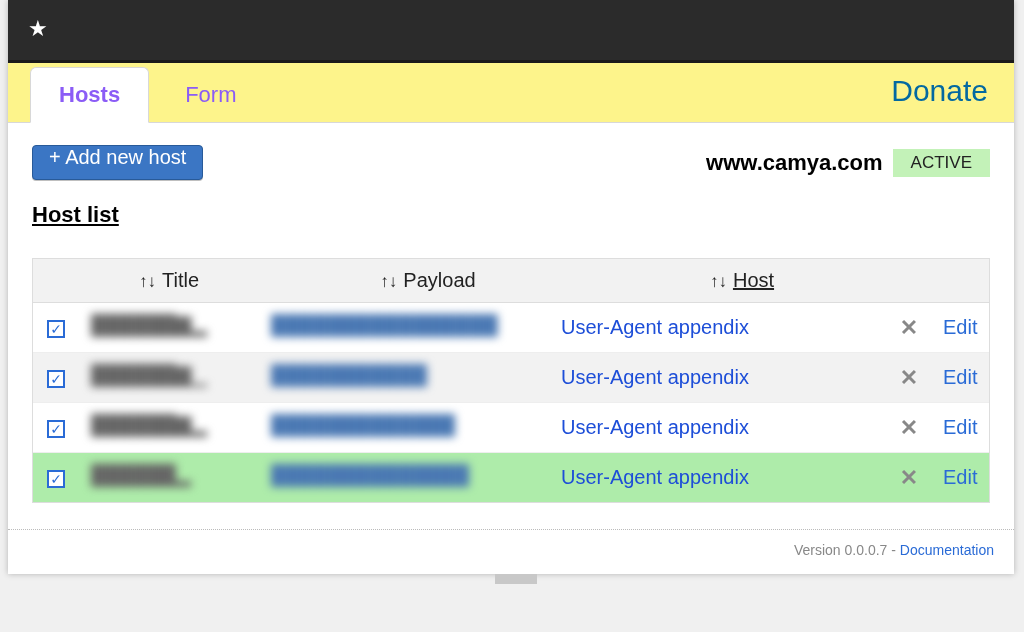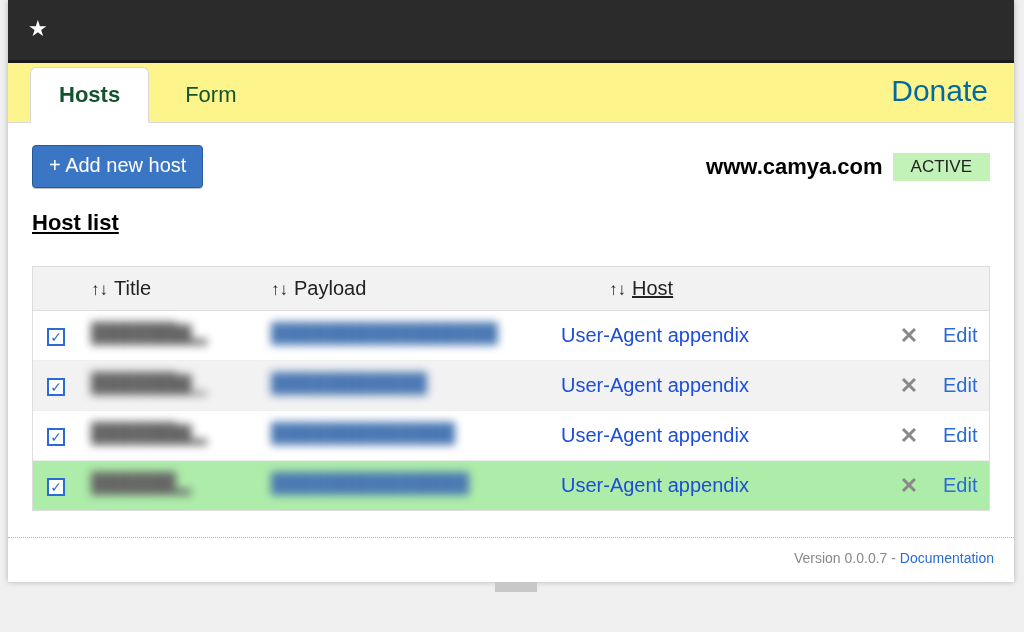--- a/index.html
+++ b/index.html
@@ -40,21 +40,21 @@
   display: flex;
   align-items: flex-end;
   padding-left: 22px;
   padding-right: 26px;
   height: 60px;
   border-bottom: 1px solid #d8d8d8;
 }
 .tab {
   padding: 14px 28px 14px 28px;
   font-size: 22px;
-  color: #14532d;
+  color: #8b5cf6;
   cursor: pointer;
   margin-right: 8px;
 }
 .tab.active {
   background: #fff;
   font-weight: 700;
   border: 1px solid #d8d8d8;
   border-bottom: 1px solid #fff;
   border-radius: 6px 6px 0 0;
   position: relative;
@@ -73,21 +73,21 @@
 .toprow {
   display: flex;
   align-items: center;
   margin-bottom: 22px;
 }
 .btn-add {
   background: #3b76c4;
   color: #fff;
   border: 1px solid #285a99;
   border-radius: 4px;
-  padding: 8px 16px 10px 16px;
+  padding: 0 16px 10px 16px;
   font-size: 20px;
   cursor: pointer;
   box-shadow: 0 1px 0 rgba(0,0,0,0.25);
 }
 .toprow .spacer { flex: 1; }
 .current-host {
   font-size: 22px;
   font-weight: 700;
   margin-right: 10px;
 }
@@ -104,20 +104,21 @@
   text-decoration: underline;
 }
 .table {
   width: 100%;
   border: 1px solid #ddd;
 }
 .thead {
   display: flex;
   background: #f2f2f2;
   border-bottom: 1px solid #ddd;
+  text-align: center;
 }
 .th, .td {
   padding: 10px 12px;
   font-size: 20px;
 }
 .th { color: #222; }
 .col-check { width: 46px; text-align: center; }
 .col-title { width: 180px; }
 .col-host  { width: 290px; }
 .col-payload { flex: 1; }

